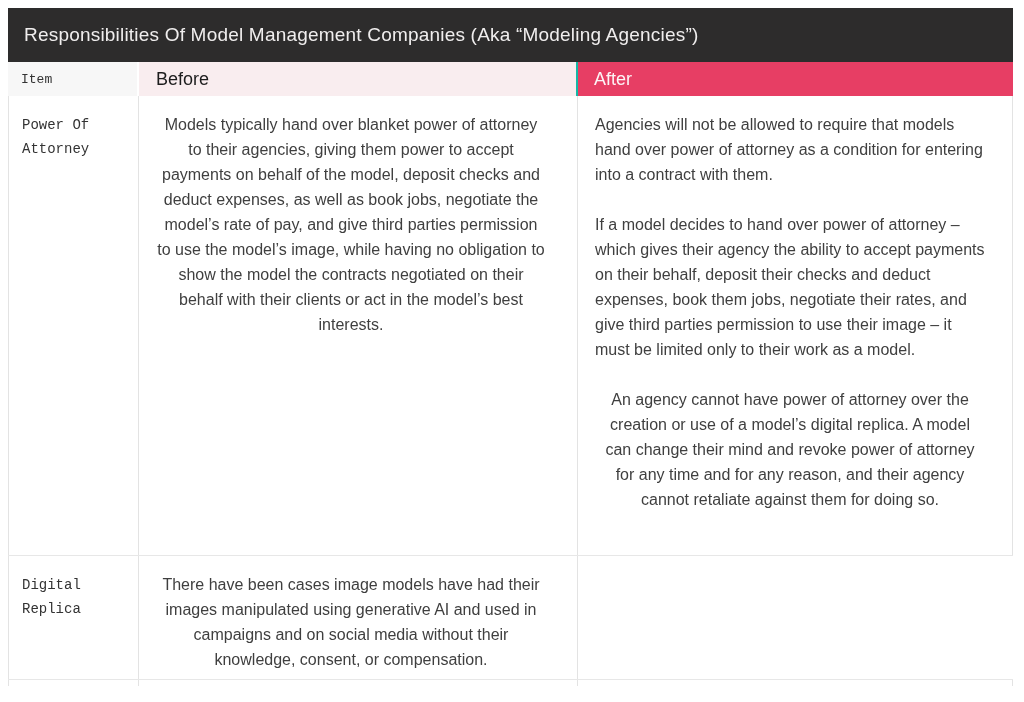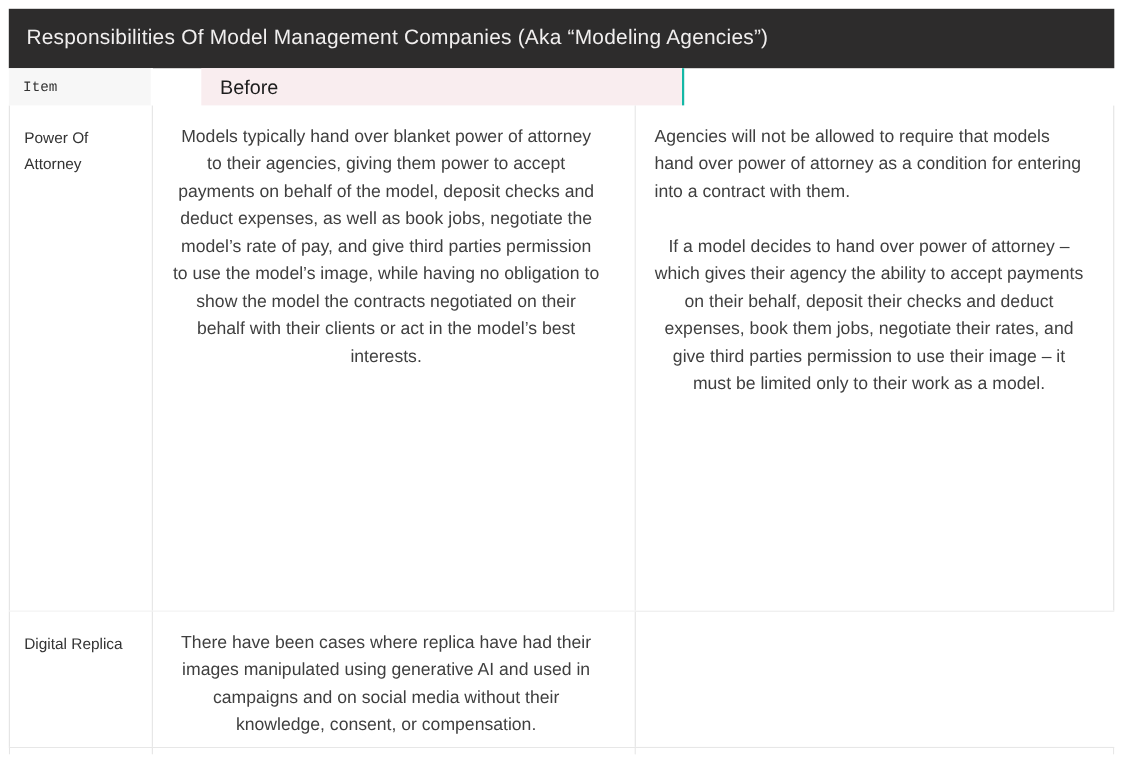--- a/index.html
+++ b/index.html
@@ -24,21 +24,21 @@
   .title-bar{
     height:54px;background:var(--header-bar-bg);
     display:flex;align-items:center;padding-left:16px;
   }
   .title-bar .title{
     color:var(--header-bar-text);font-size:19px;letter-spacing:.2px;
   }
   .row{
     display:grid;grid-template-columns:131px 439px 435px;
   }
-  .hrow{height:34px;gap:44px;}
+  .hrow{height:34px;}
   .hrow > div{display:flex;align-items:center;}
   .h-item{
     background:var(--item-header-bg);border-right:2px solid #ffffff;
     padding-left:13px;
     font-family:"Liberation Mono","DejaVu Sans Mono", monospace;
     font-size:13px;color:var(--item-text);
   }
   .h-before{
     background:var(--before-header-bg);border-right:2px solid #14b8a6;
     padding-left:17px;font-size:18px;color:var(--header-text);
@@ -50,21 +50,21 @@
   .brow > div{
     border-right:1px solid var(--border);
     background:#ffffff;
   }
   .brow > div:first-child{border-left:1px solid var(--border);}
   .row1{height:459px;}
   .row2{height:124px;border-top:1px solid var(--row-divider);}
   .row3{height:7px;border-top:1px solid var(--row-divider);overflow:hidden;}
   .cell-item{
     padding:17px 8px 0 13px;
-    font-family:Liberation Sans, sans-serif;
+    font-family:Liberation Mono, monospace;
     font-size:14px;line-height:24px;color:var(--item-text);
   }
   .cell-text{
     padding:16px 16px 0 17px;
     font-size:16px;line-height:25px;color:var(--body-text);
     overflow:hidden;
   }
   .cell-text p{max-width:390px;margin:0 0 25px 0;}
   .cell-text p:last-child{margin-bottom:0;text-align:center;}
 </style>
@@ -77,37 +77,41 @@
     <span class="title">Responsibilities Of Model Management Companies (Aka “Modeling Agencies”)</span>
   </div>
 
   <div class="row hrow">
     <div class="h-item">
       <span>Item</span>
     </div>
     <div class="h-before">
       <span>Before</span>
     </div>
+    <div class="h-after">
+      <span>After</span>
+    </div>
   </div>
 
   <div class="row brow row1">
     <div class="cell-item">Power Of Attorney</div>
     <div class="cell-text">
       <p>Models typically hand over blanket power of attorney to their agencies, giving them power to accept payments on behalf of the model, deposit checks and deduct expenses, as well as book jobs, negotiate the model’s rate of pay, and give third parties permission to use the model’s image, while having no obligation to show the model the contracts negotiated on their behalf with their clients or act in the model’s best interests.</p>
     </div>
     <div class="cell-text">
       <p>Agencies will not be allowed to require that models hand over power of attorney as a condition for entering into a contract with them.</p>
       <p>If a model decides to hand over power of attorney – which gives their agency the ability to accept payments on their behalf, deposit their checks and deduct expenses, book them jobs, negotiate their rates, and give third parties permission to use their image – it must be limited only to their work as a model.</p>
+      <p>An agency cannot have power of attorney over the creation or use of a model’s digital replica. A model can change their mind and revoke power of attorney for any time and for any reason, and their agency cannot retaliate against them for doing so.</p>
     </div>
   </div>
 
   <div class="row brow row2">
     <div class="cell-item">Digital Replica</div>
     <div class="cell-text">
-      <p>There have been cases where replica have had their images manipulated using generative AI and used in campaigns and on social media without their knowledge, consent, or compensation.</p>
+      <p>There have been cases image models have had their images manipulated using generative AI and used in campaigns and on social media without their knowledge, consent, or compensation.</p>
     </div>
   </div>
 
   <div class="row brow row3">
     <div></div>
     <div></div>
     <div></div>
   </div>
 
 </div>

